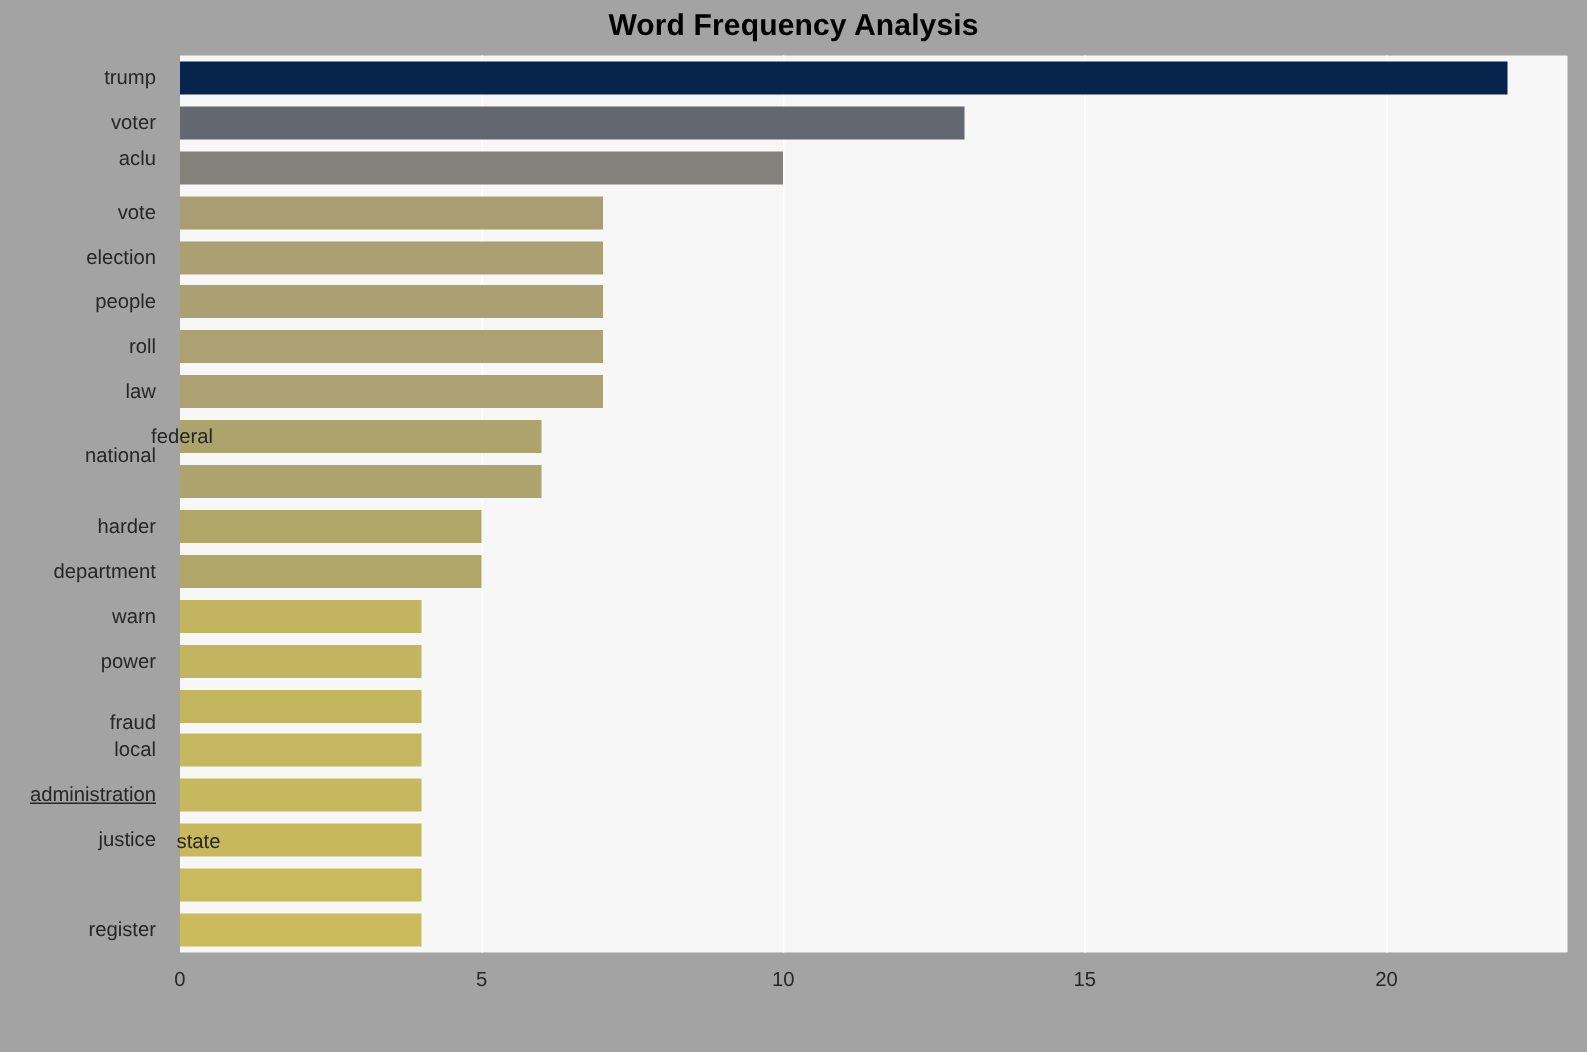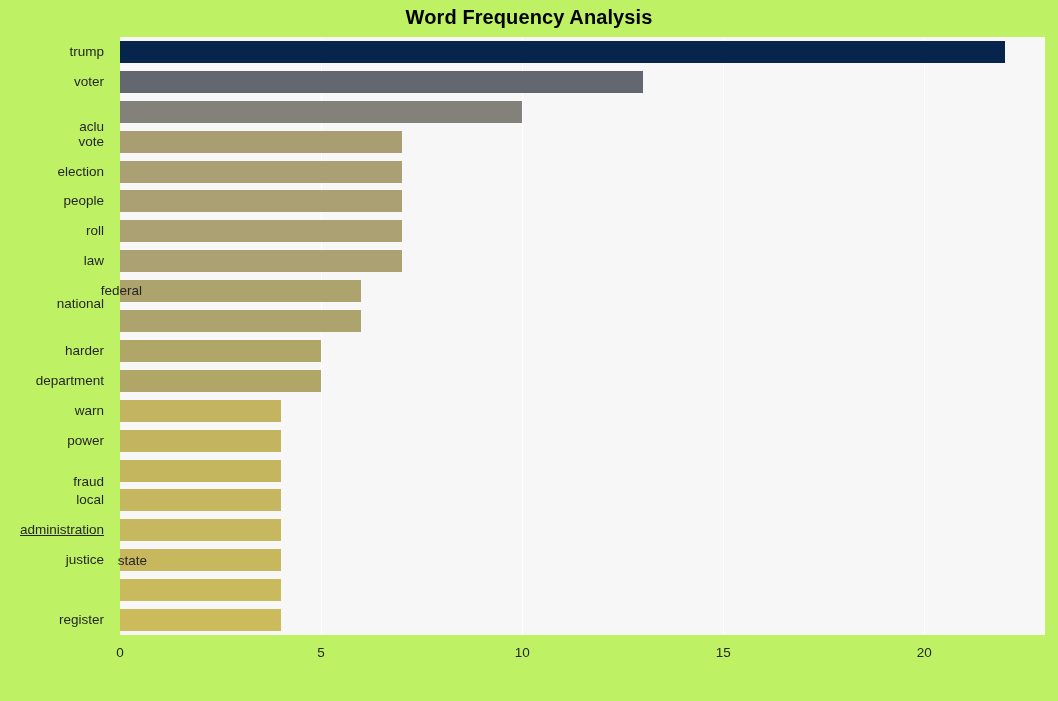--- a/index.html
+++ b/index.html
@@ -13,21 +13,21 @@
     font-family: "Liberation Sans", sans-serif;
     overflow: hidden;
     position: relative;
   }
 
   #figure {
     position: absolute;
     left: 0; top: 0;
     width: 1058px;
     height: 701px;
-    background: #bef264;
+    background: #a3a3a3;
   }
 
   
   #chart-title {
     position: absolute;
     left: 0;
     top: 6px;
     width: 1058px;
     text-align: center;
     font-size: 20px;
@@ -145,21 +145,21 @@
         <div class="bar" title="administration: 4" style="width: 160.87px; top: 482.35px; background: rgb(198, 184, 94);"></div>
         <div class="bar" title="justice: 4" style="width: 160.87px; top: 512.25px; background: rgb(199, 184, 94);"></div>
         <div class="bar" title="state: 4" style="width: 160.87px; top: 542.15px; background: rgb(201, 186, 93);"></div>
         <div class="bar" title="register: 4" style="width: 160.87px; top: 572.05px; background: rgb(203, 187, 92);"></div>
       </div>
   </div>
 
   <div id="y-ticks">
       <div class="ytick" style="top: 44.95px; padding-right: 8px; box-sizing: border-box;">trump</div>
       <div class="ytick" style="top: 74.85px; padding-right: 8px; box-sizing: border-box;">voter</div>
-      <div class="ytick" style="top: 120px; padding-right: 8px; box-sizing: border-box;">aclu</div>
+      <div class="ytick" style="top: 99px; padding-right: 8px; box-sizing: border-box;">aclu</div>
       <div class="ytick" style="top: 134.65px; padding-right: 8px; box-sizing: border-box;">vote</div>
       <div class="ytick" style="top: 164.55px; padding-right: 8px; box-sizing: border-box;">election</div>
       <div class="ytick" style="top: 194.45px; padding-right: 8px; box-sizing: border-box;">people</div>
       <div class="ytick" style="top: 224.35px; padding-right: 8px; box-sizing: border-box;">roll</div>
       <div class="ytick" style="top: 254.25px; padding-right: 8px; box-sizing: border-box;">law</div>
       <div class="ytick" style="top: 284.15px; padding-right: 8px; box-sizing: border-box; margin-left: 38px;">federal</div>
       <div class="ytick" style="top: 297px; padding-right: 8px; box-sizing: border-box;">national</div>
       <div class="ytick" style="top: 343.95px; padding-right: 8px; box-sizing: border-box;">harder</div>
       <div class="ytick" style="top: 373.85px; padding-right: 8px; box-sizing: border-box;">department</div>
       <div class="ytick" style="top: 403.75px; padding-right: 8px; box-sizing: border-box;">warn</div>

